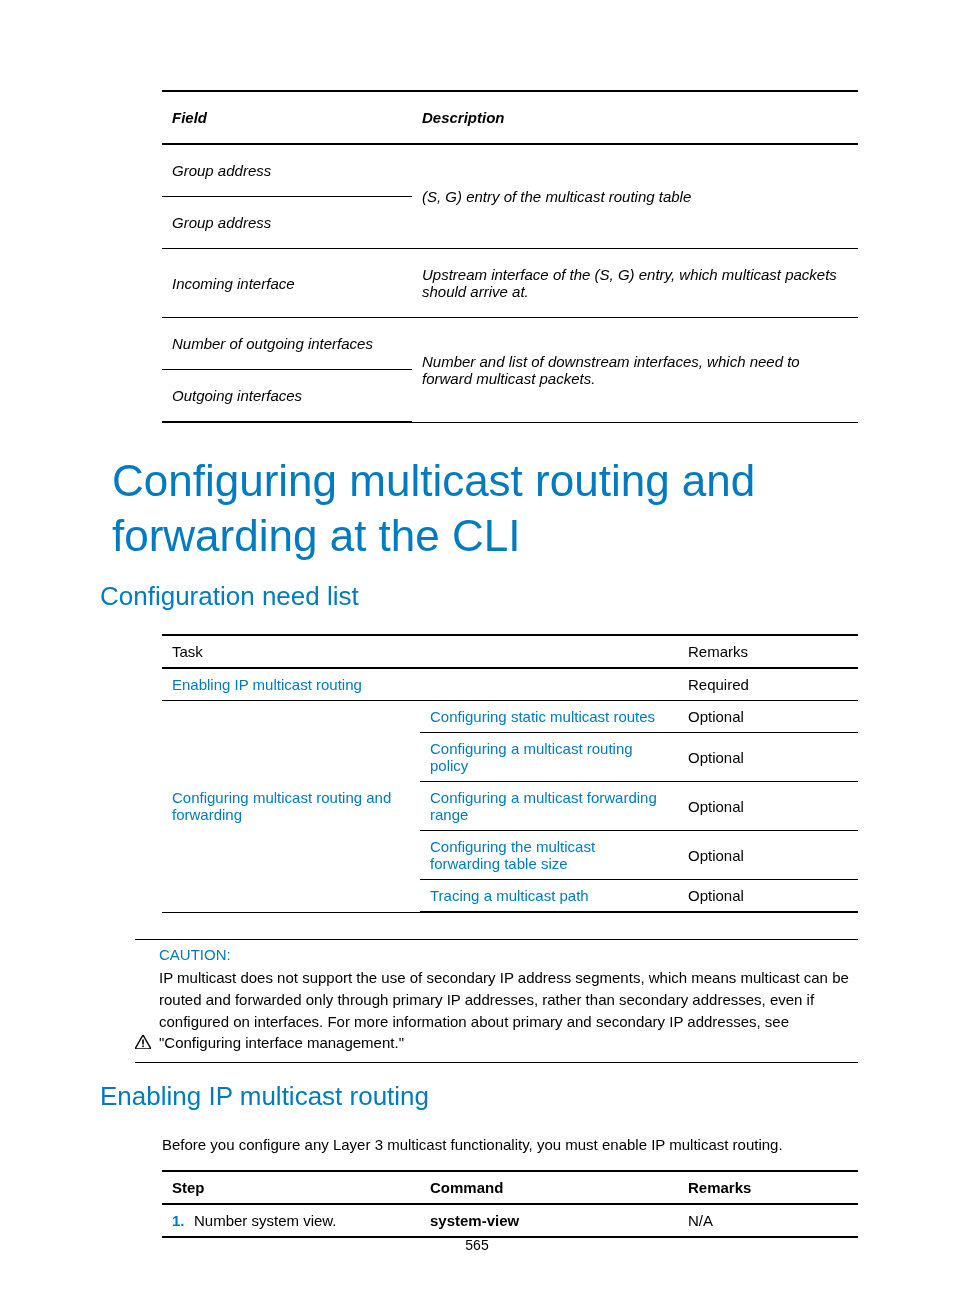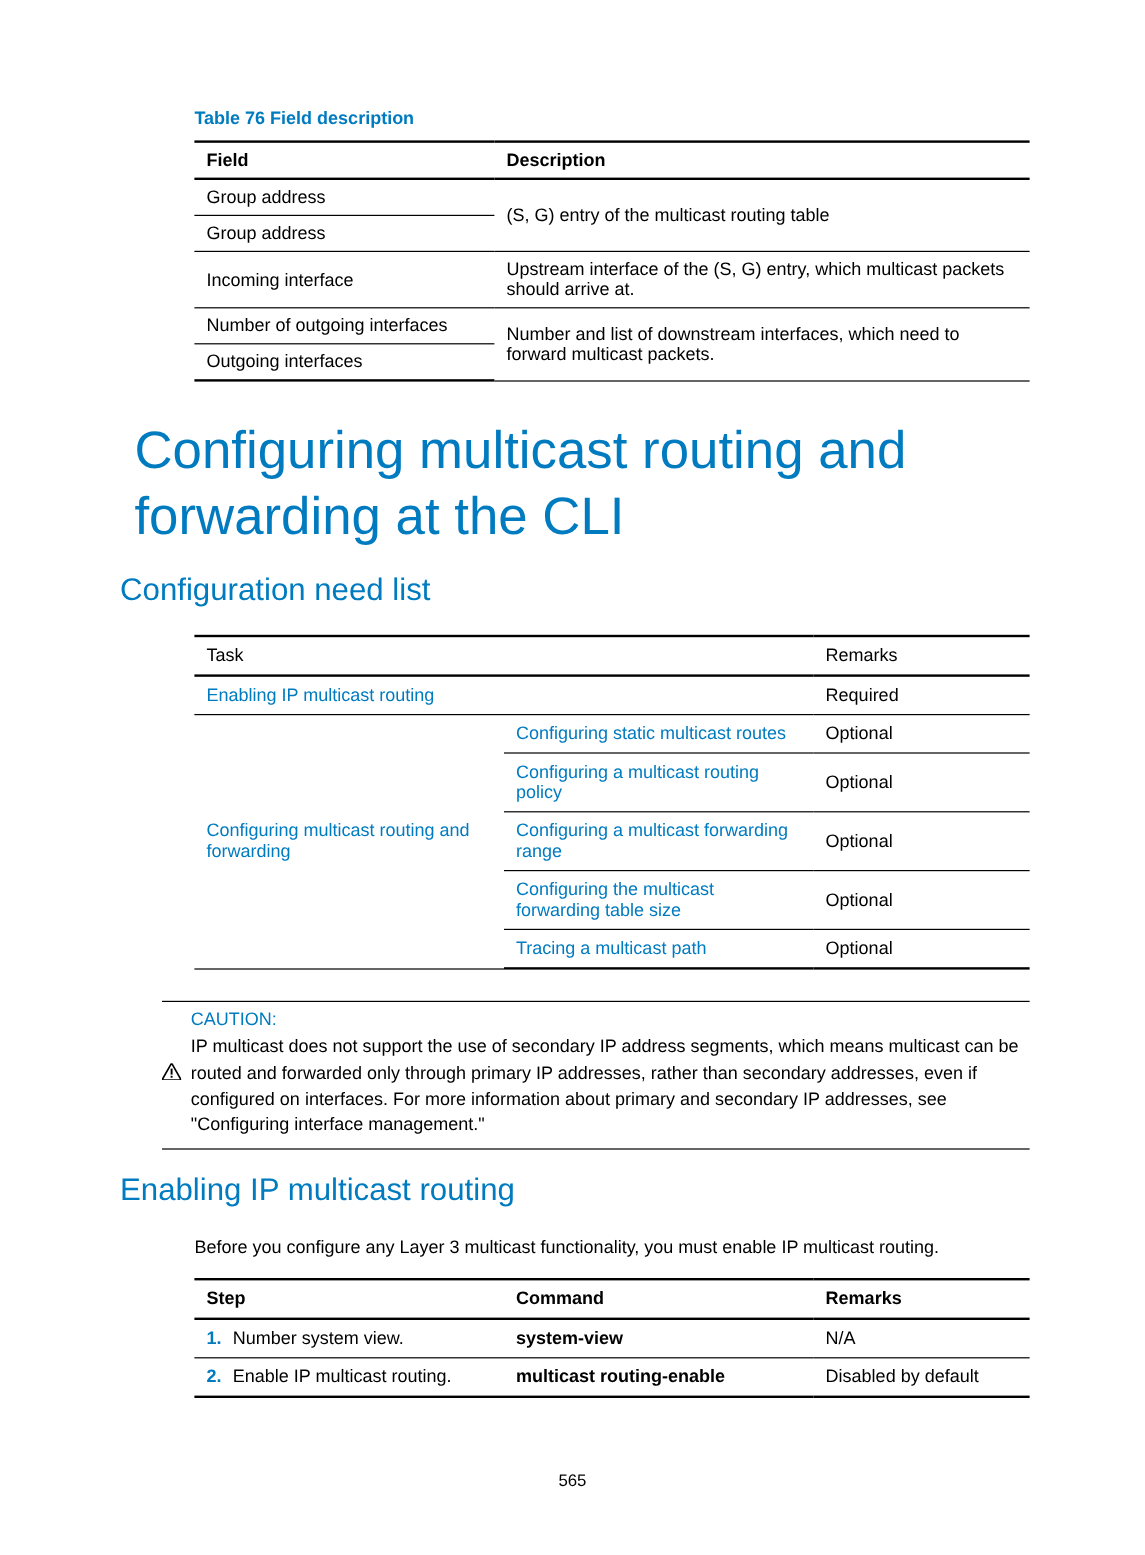--- a/index.html
+++ b/index.html
@@ -26,21 +26,21 @@
     margin: 0 0 10px 62px;
   }
   table {
     border-collapse: collapse;
     width: 696px;
     margin-left: 62px;
     font-size: 15px;
     font-weight: 300;
   }
   table.t76 { margin-bottom: 30px; }
-  .t76 th, .t76 td { text-align: left; padding: 6px 10px; }
+  .t76 th, .t76 td { text-align: left; padding: 17px 10px; font-style: italic; }
   .t76 thead tr { border-top: 2px solid #000; border-bottom: 2px solid #000; }
   .t76 th { font-weight: 700; }
   .t76 tbody td { border-bottom: 1px solid #000; }
   .t76 tbody tr:last-child td { border-bottom: 2px solid #000; }
   .col-field { width: 250px; }
 
   h1.main {
     color: #007bc0;
     font-weight: 300;
     font-size: 44px;
@@ -64,21 +64,21 @@
   .col-sub  { width: 258px; }
   .col-rem  { width: 180px; }
 
   .caution-block {
     margin: 26px 0 10px 35px;
     width: 723px;
     border-top: 1px solid #000;
     border-bottom: 1px solid #000;
     padding: 6px 0 8px 0;
   }
-  .caution-row { display: flex; align-items: center; }
+  .caution-row { display: flex; align-items: flex-end; }
   .caution-icon {
     width: 24px;
     flex: 0 0 24px;
     text-align: left;
     font-size: 16px;
     line-height: 20px;
     padding-top: 2px;
   }
   .caution-body { flex: 1; }
   .caution-label {
@@ -118,21 +118,20 @@
     width: 954px;
     text-align: center;
     font-size: 14px;
   }
 </style>
 </head>
 <body>
 
 <div class="page">
 
-  <div class="table-caption">Table 76 Field description</div>
 
   <table class="t76">
     <colgroup>
         <col class="col-field">
         <col>
       </colgroup>
     <thead>
       <tr>
         <th>Field</th>
         <th>Description</th>
@@ -237,22 +236,17 @@
         <th>Command</th>
         <th>Remarks</th>
       </tr>
     </thead>
     <tbody>
       <tr>
         <td><span class="step-num">1.</span><span>Number system view.</span></td>
         <td><span class="cmd">system-view</span></td>
         <td>N/A</td>
       </tr>
-      <tr>
-        <td><span class="step-num">2.</span><span>Enable IP multicast routing.</span></td>
-        <td><span class="cmd">multicast routing-enable</span></td>
-        <td>Disabled by default</td>
-      </tr>
     </tbody>
   </table>
 
   <div class="pagenum">565</div>
 </div>
 
 </body></html>

